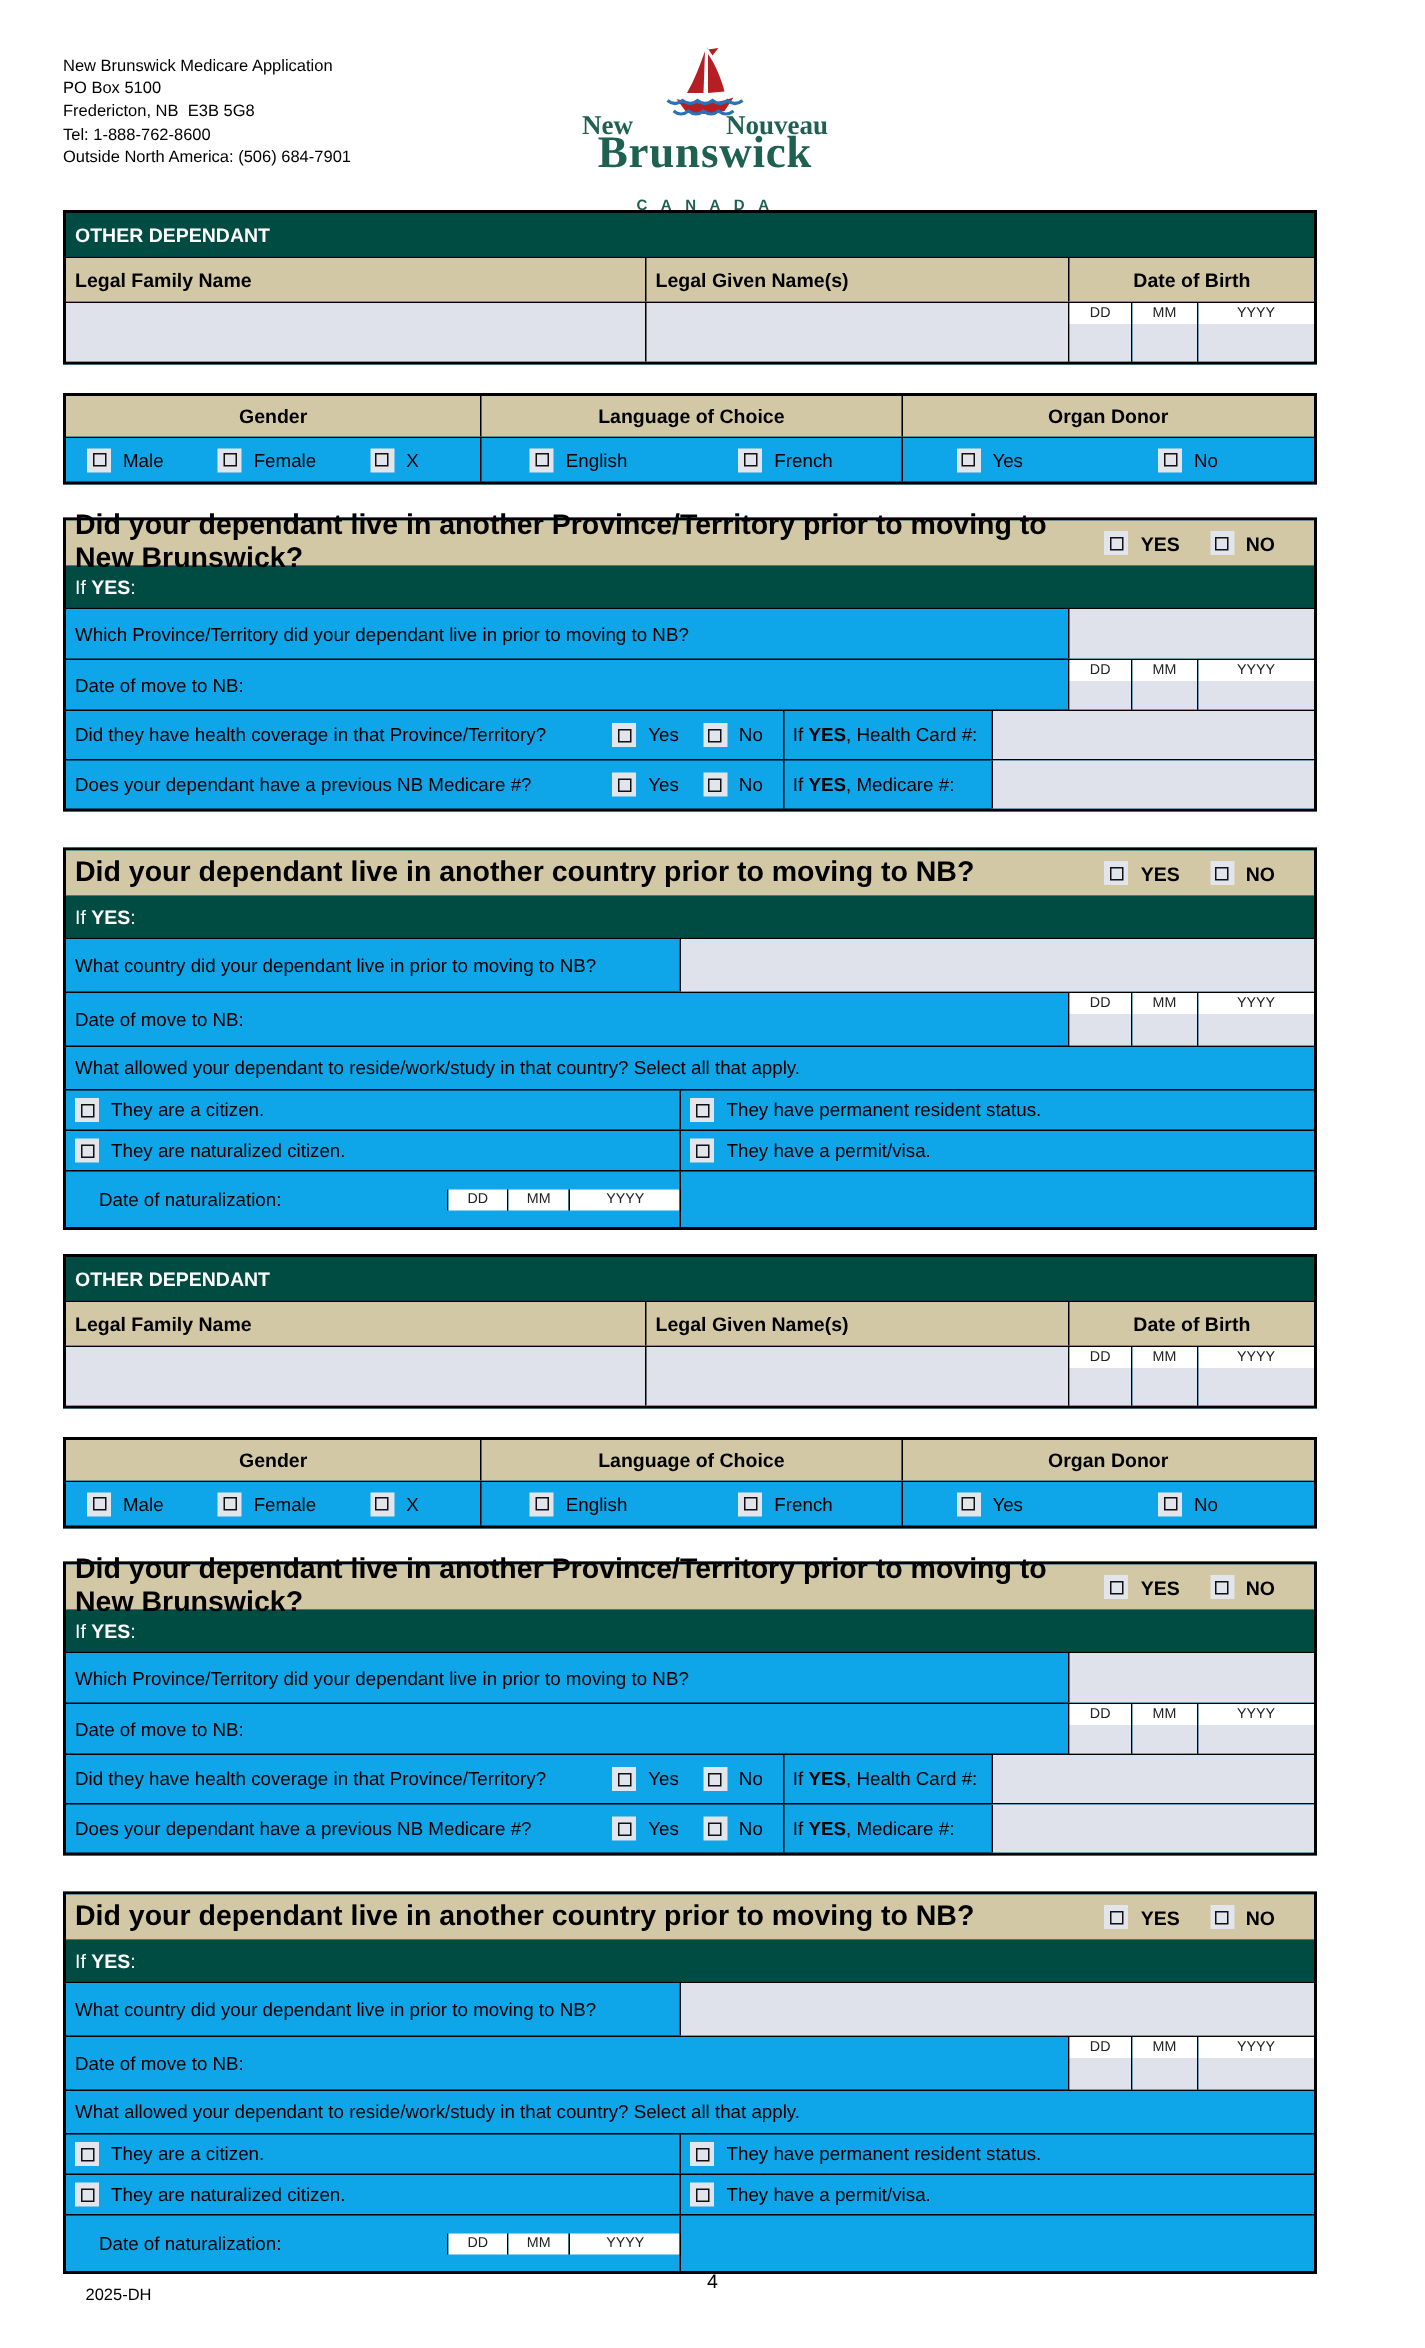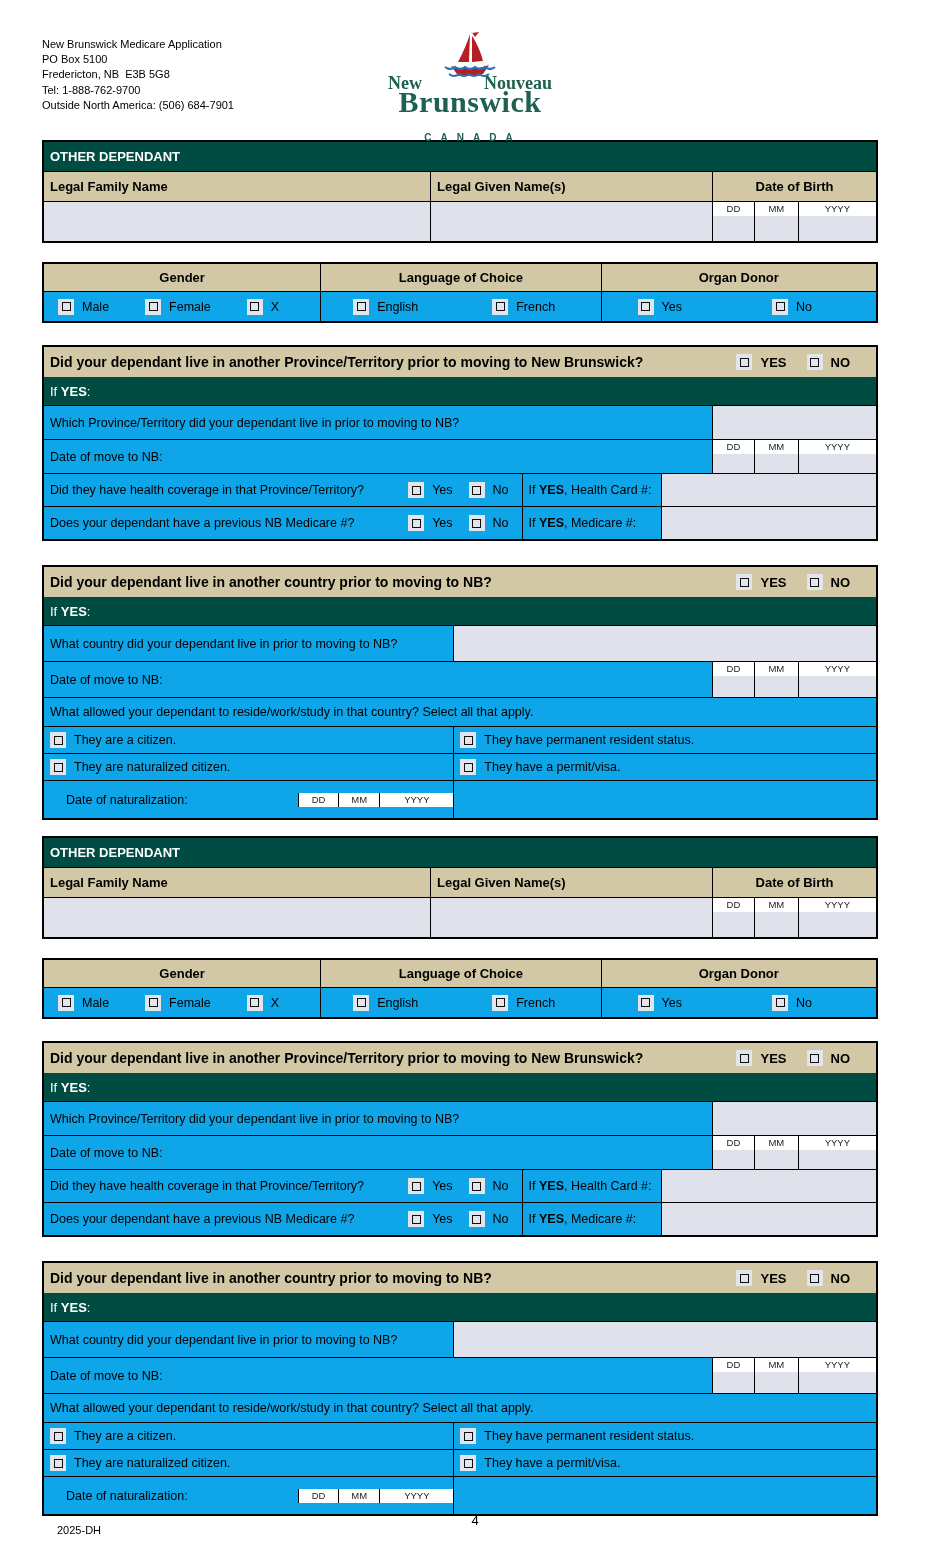--- a/index.html
+++ b/index.html
@@ -47,21 +47,21 @@
   
   .c-fam { width: 46.4%; } .c-giv { width: 33.9%; } .c-dob { width: 19.7%; }
   .c-g { width: 33.2%; } .c-l { width: 33.7%; } .c-o { width: 33.1%; }
   .c-grow { width: 80.3%; }
   .c-cov { width: 57.4%; } .c-ifyes { width: 16.8%; } .c-num { width: 25.8%; }
   .c-half-l { width: 49.2%; } .c-half-r { width: 50.8%; }
   .c-full { width: 100%; }
 
   
   .tanrow { background: #d3c8a5; }
-  .qtext { font-weight: bold; font-size: 14px; padding: 0 0 0 6px; display: flex; align-items: center; flex: 1; min-width: 0; }
+  .qtext { font-weight: bold; font-size: 19px; padding: 0 0 0 6px; display: flex; align-items: center; flex: 1; min-width: 0; }
   .ynwrap { display: flex; align-items: center; gap: 20px; padding-right: 26px; font-weight: bold; font-size: 13px; }
 
   
   .opt { display: inline-flex; align-items: center; gap: 8px; white-space: nowrap; }
   .cb { width: 16px; height: 16px; background: #e2e5ec; display: inline-flex;
         align-items: center; justify-content: center; flex: none; }
   .cb-in { width: 9px; height: 9px; border: 1.6px solid #101010; background: transparent; }
 
   .opt-gender { gap: 36px; padding-left: 14px; }
   .opt-lang   { gap: 74px; padding-left: 32px; }
@@ -88,21 +88,21 @@
 </head>
 <body>
 
 <div class="content">
 
   <div class="hdr">
     <div class="hdr-text">
       <div>New Brunswick Medicare Application</div>
       <div>PO Box 5100</div>
       <div>Fredericton, NB&nbsp; E3B 5G8</div>
-      <div>Tel: 1-888-762-9700</div>
+      <div>Tel: 1-888-762-8600</div>
       <div>Outside North America: (506) 684-7901</div>
     </div>
     <div class="logo">
       <svg class="boat" width="58" height="58" viewBox="0 0 58 58">
         <path d="M30 2 L31 4 L38 3 L34 8 Z" fill="#b51f24"></path>
         <path d="M29 5 C26 14 22 24 17 33 L28 33 Z" fill="#b51f24"></path>
         <path d="M31 7 C36 14 40 24 42 32 L31 33 Z" fill="#b51f24"></path>
         <path d="M10 37 Q29 43 48 36 L42 45 Q29 49 16 45 Z" fill="#b51f24"></path>
         <path d="M4 38 q5 4 10 0 q5 4 10 0 q5 4 10 0 q5 4 10 0 q5 4 10 0" stroke="#2a72b5" stroke-width="2.2" fill="none"></path>
         <path d="M8 45 q5 4 10 0 q5 4 10 0 q5 4 10 0 q5 4 10 0" stroke="#2a72b5" stroke-width="2" fill="none"></path>

